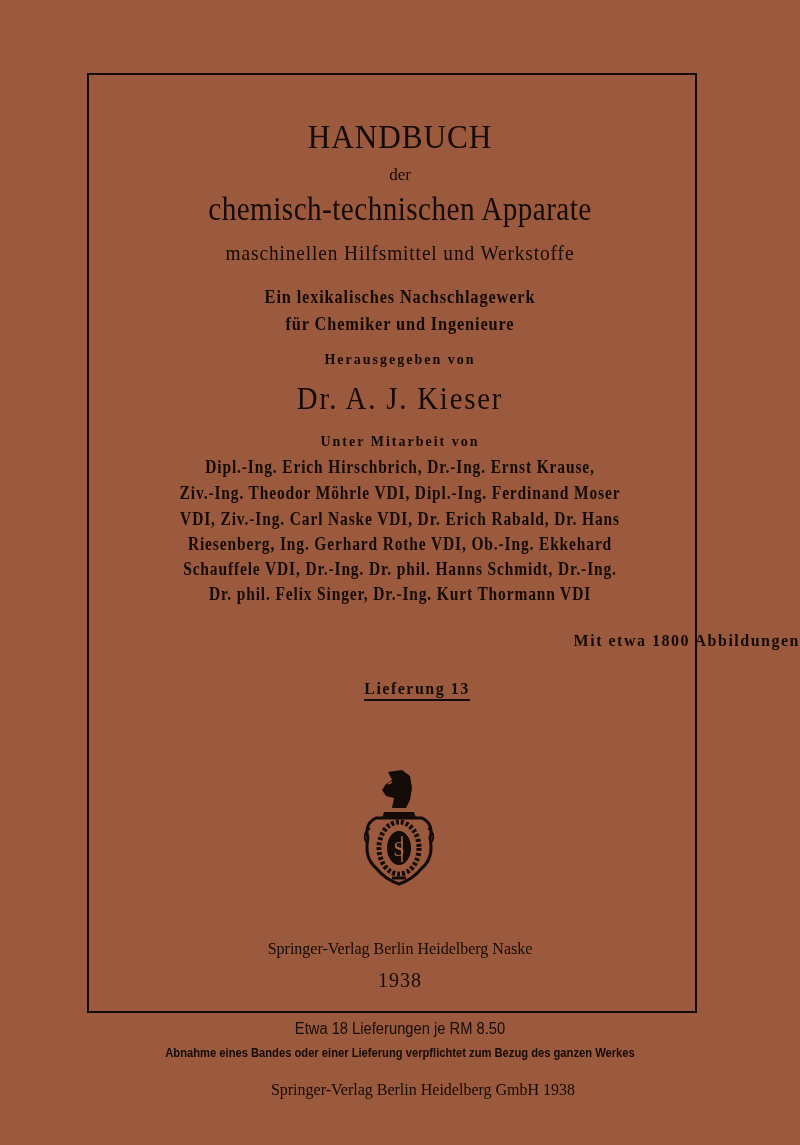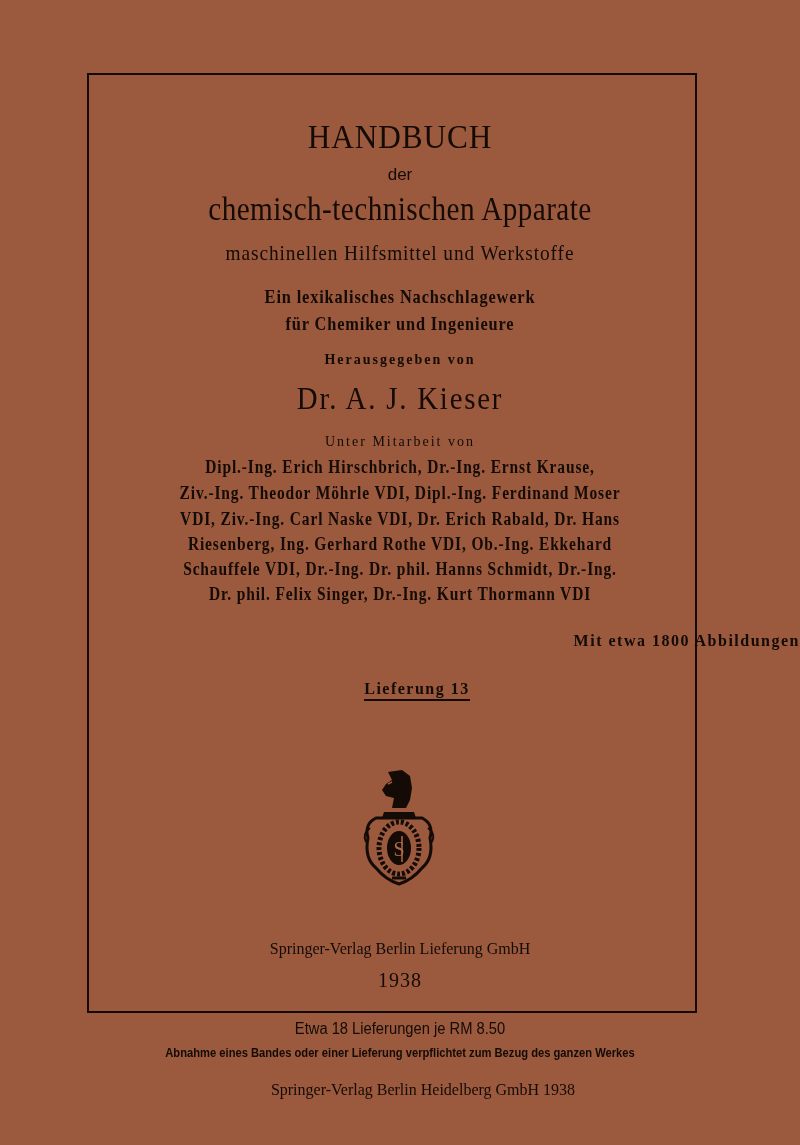--- a/index.html
+++ b/index.html
@@ -15,28 +15,28 @@
       position: absolute;
       left: 87px; top: 73px;
       width: 610px; height: 940px;
       border: 2px solid #140a06;
       box-sizing: border-box;
     }
     .c { position: absolute; left: 0; width: 800px; text-align: center; white-space: nowrap; }
     .narrow { font-family: "Liberation Sans Narrow", "Liberation Sans", sans-serif; }
     .sans { font-family: "Liberation Sans", sans-serif; }
     .t-handbuch { top: 118px; font-size: 34px; letter-spacing: 1px; transform: scaleX(0.92); }
-    .t-der { top: 165px; font-size: 17px; }
+    .t-der { top: 165px; font-size: 17px; font-family: Liberation Serif, serif; }
     .t-main { top: 190px; font-size: 34px; transform: scaleX(0.86); letter-spacing: 0.5px; }
     .t-sub { top: 240px; font-size: 22px; transform: scaleX(0.88); letter-spacing: 1px; }
     .t-lex1 { top: 286px; font-size: 19px; font-weight: bold; letter-spacing: 1px; transform: scaleX(0.86); }
     .t-lex2 { top: 313px; font-size: 19px; font-weight: bold; letter-spacing: 1px; transform: scaleX(0.86); }
     .t-hrsg { top: 352px; font-size: 14px; font-weight: bold; letter-spacing: 2px; }
     .t-editor { top: 380px; font-size: 32px; letter-spacing: 2px; transform: scaleX(0.9); }
-    .t-unter { top: 434px; font-size: 14px; font-weight: normal; letter-spacing: 2px; }
+    .t-unter { top: 434px; font-size: 14px; font-weight: bold; letter-spacing: 2px; }
     .contrib { font-size: 18px; font-weight: bold; letter-spacing: 1px; transform: scaleX(0.86); }
     .t-c1 { top: 457px; } .t-c2 { top: 483px; } .t-c3 { top: 509px; }
     .t-c4 { top: 534px; } .t-c5 { top: 559px; } .t-c6 { top: 584px; }
     .t-abb { top: 632px; font-size: 16px; font-weight: bold; letter-spacing: 1.5px; text-align: right; }
     .t-lief { top: 680px; font-size: 16px; font-weight: bold; letter-spacing: 1.5px; }
     .t-lief span { border-bottom: 2px solid #140a06; padding-bottom: 2px; margin-left: 34px; }
     .logo { position: absolute; left: 358px; top: 768px; width: 82px; height: 120px; }
     .t-pub { top: 940px; font-size: 16px; }
     .t-year { top: 969px; font-size: 20px; letter-spacing: 1px; }
     .t-etwa { top: 1020px; font-size: 16px; transform: scaleX(0.92); }
@@ -79,18 +79,18 @@
   <path d="M12 60 Q4 66 8 74" fill="none" stroke="#140a06" stroke-width="2"></path>
   <path d="M70 60 Q78 66 74 74" fill="none" stroke="#140a06" stroke-width="2"></path>
 
   <ellipse cx="41" cy="80" rx="20" ry="26" fill="none" stroke="#140a06" stroke-width="5" stroke-dasharray="3 2"></ellipse>
   <ellipse cx="41" cy="80" rx="12" ry="17" fill="#140a06"></ellipse>
   <text x="41" y="88" text-anchor="middle" font-size="20" font-family="Liberation Serif, serif" fill="#b06a48">S</text>
   <path d="M44 68 L44 94" stroke="#b06a48" stroke-width="1.5"></path>
   <path d="M34 110 L48 110" stroke="#140a06" stroke-width="3"></path>
 </svg>
 
-<div class="c t-pub">Springer-Verlag Berlin Lieferung GmbH</div>
+<div class="c t-pub">Springer-Verlag Berlin Heidelberg Naske</div>
 <div class="c t-year">1938</div>
 
 <div class="c t-etwa narrow">Etwa 18 Lieferungen je RM 8.50</div>
 <div class="c t-abn sans">Abnahme eines Bandes oder einer Lieferung verpflichtet zum Bezug des ganzen Werkes</div>
 <div class="c t-pub2">Springer-Verlag Berlin Heidelberg GmbH 1938</div>
 
 </body></html>

